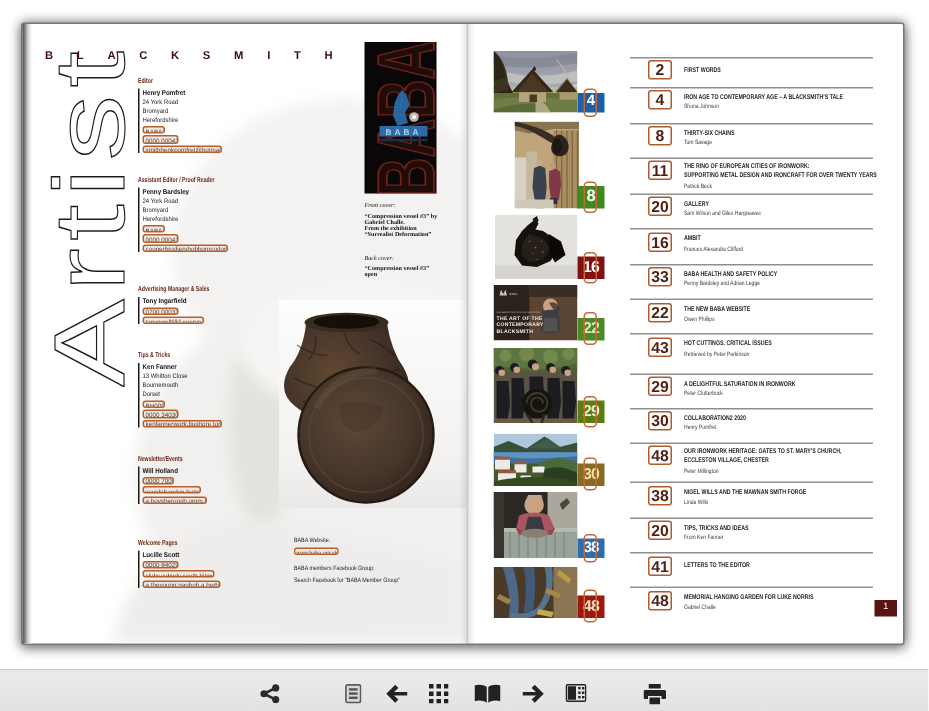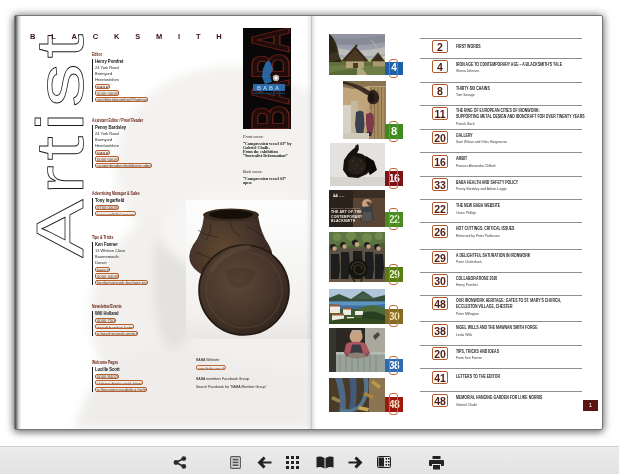--- a/index.html
+++ b/index.html
@@ -413,21 +413,21 @@
    <div class="sub" style="top:146.5px">Frances Alexandra Clifford</div>
    <div class="tline" style="top:159.5px"></div>
    <div class="tnum" style="top:162px">33</div>
    <div class="tit" style="top:163.5px">BABA HEALTH AND SAFETY POLICY</div>
    <div class="sub" style="top:170px">Penny Bardsley and Adrian Legge</div>
    <div class="tline" style="top:183px"></div>
    <div class="tnum" style="top:185.5px">22</div>
    <div class="tit" style="top:187px">THE NEW BABA WEBSITE</div>
    <div class="sub" style="top:193.5px">Owen Phillips</div>
    <div class="tline" style="top:206px"></div>
-   <div class="tnum" style="top:208.5px">26</div>
+   <div class="tnum" style="top:208.5px">43</div>
    <div class="tit" style="top:210px">HOT CUTTINGS. CRITICAL ISSUES</div>
    <div class="sub" style="top:216.5px">Retrieved by Peter Parkinson</div>
    <div class="tline" style="top:232.5px"></div>
    <div class="tnum" style="top:235px">29</div>
    <div class="tit" style="top:236.5px">A DELIGHTFUL SATURATION IN IRONWORK</div>
    <div class="sub" style="top:243px">Peter Clutterbuck</div>
    <div class="tline" style="top:255.5px"></div>
    <div class="tnum" style="top:258px">30</div>
    <div class="tit" style="top:259.5px">COLLABORATION2 2020</div>
    <div class="sub" style="top:266px">Henry Pomfret</div>

